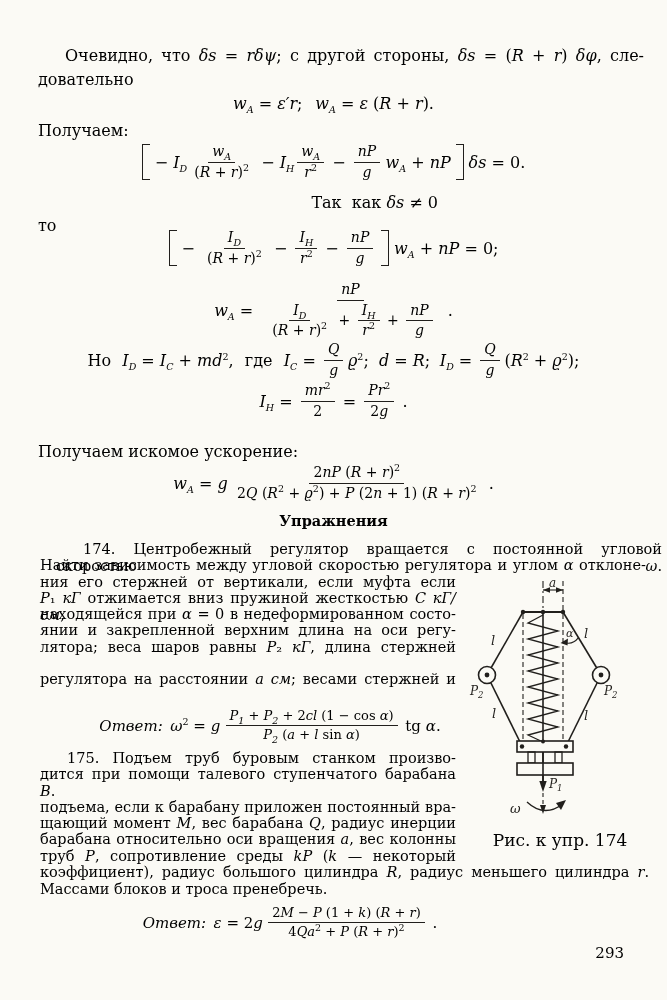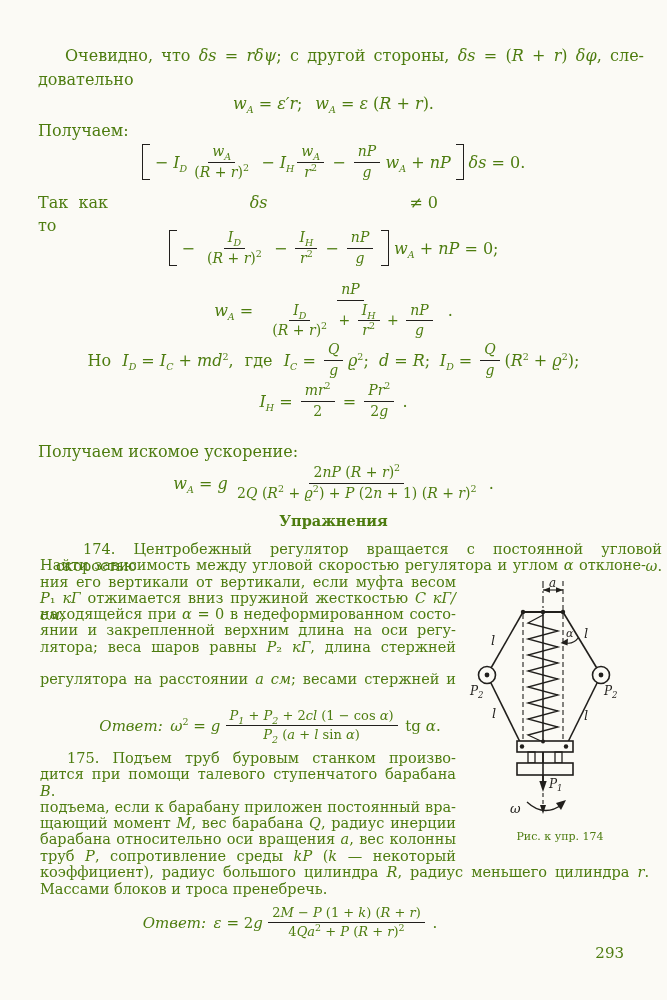--- a/index.html
+++ b/index.html
@@ -1,54 +1,54 @@
 <!DOCTYPE html>
 <html><head>
 <meta charset="utf-8">
 <style>
   html,body{margin:0;padding:0;background:#d8d5cd;}
   .page{
     position:relative;width:667px;height:1000px;margin:0 auto;
-    background:#fbfaf5;color:#4d7c0f;overflow:hidden;
+    background:#fbfaf5;color:#000000;overflow:hidden;
     font-family:"DejaVu Serif","Liberation Serif",serif;
   }
   .ln{position:absolute;white-space:normal;}
   .main{font-size:16px;line-height:24px;}
   .ex{font-size:14.5px;line-height:17px;}
   .jl{text-align:justify;text-align-last:justify;}
   .bold{font-weight:bold;}
   .center{text-align:center;}
   i{font-style:italic;}
 
   
   .eq{
     position:absolute;left:0;width:667px;
     display:flex;align-items:center;justify-content:center;
     font-size:16px;
   }
-  .eq.left{justify-content:space-between;}
+  .eq.left{justify-content:flex-end;}
   .eq.small{font-size:15px;}
   .mt{white-space:pre;}
   .mi{white-space:pre;font-style:italic;}
   .mfrac{
     display:inline-flex;flex-direction:column;align-items:center;
     margin:0 3px;font-size:14px;line-height:1.25;vertical-align:middle;
   }
   .eq.small .mfrac{font-size:13px;}
   .mnum,.mden{display:flex;align-items:center;justify-content:center;padding:0 4px;}
   .mnum{border-bottom:1px solid #211f1c;padding-bottom:1px;}
   .mden{padding-top:1px;}
   sub.msub{font-size:9.5px;font-style:italic;line-height:0;}
   sup.msup{font-size:9.5px;font-style:normal;line-height:0;}
   .mbrl,.mbrr{align-self:stretch;width:7px;flex:0 0 auto;}
   .mbrl{border:1.6px solid #211f1c;border-right:none;margin:1px 5px 1px 0;}
   .mbrr{border:1.6px solid #211f1c;border-left:none;margin:1px 0 1px 5px;}
 
   .figwrap{position:absolute;left:460px;top:575px;width:200px;height:265px;}
-  .figcaption{position:absolute;left:455px;top:830px;width:210px;text-align:center;font-size:11px;}
+  .figcaption{position:absolute;left:455px;top:830px;width:210px;text-align:center;font-size:17px;}
   .pagenum{position:absolute;left:520px;top:944px;width:104px;text-align:right;font-size:15px;}
 </style>
 </head>
 <body>
 
 <div class="page">
 
   <div class="ln main jl" style="top:44px;left:38px;width:606px;text-indent:27px">Очевидно, что <i>δs</i> = <i>rδψ</i>; с другой стороны, <i>δs</i> = (<i>R</i> + <i>r</i>) <i>δφ</i>, сле-</div>
   <div class="ln main" style="top:68px;left:38px;width:606px">довательно</div>
 
@@ -313,21 +313,21 @@
           <span class="mt">)<sup class="msup">2</sup></span>
         </span>
       </span>
       <span class="mt"> .</span>
     </div>
 
   <div class="ln ex bold center" style="top:512px;left:0;width:667px">Упражнения</div>
 
   <div class="ln ex jl" style="top:541px;left:56px;width:606px;text-indent:27px">174. Центробежный регулятор вращается с постоянной угловой скоростью <i>ω</i>.</div>
   <div class="ln ex jl" style="top:557px;left:40px;width:606px">Найти зависимость между угловой скоростью регулятора и углом <i>α</i> отклоне-</div>
-  <div class="ln ex jl" style="top:574px;left:40px;width:416px">ния его вертикали от вертикали, если муфта весом</div>
+  <div class="ln ex jl" style="top:574px;left:40px;width:416px">ния его стержней от вертикали, если муфта если</div>
   <div class="ln ex jl" style="top:590px;left:40px;width:416px"><i>P</i>₁ <i>кГ</i> отжимается вниз пружиной жесткостью <i>C</i> <i>кГ/см</i>,</div>
   <div class="ln ex jl" style="top:606px;left:40px;width:416px">находящейся при <i>α</i> = 0 в недеформированном состо-</div>
   <div class="ln ex jl" style="top:622px;left:40px;width:416px">янии и закрепленной верхним длина на оси регу-</div>
   <div class="ln ex jl" style="top:639px;left:40px;width:416px">лятора; веса шаров равны <i>P</i>₂ <i>кГ</i>, длина стержней</div>
   <div class="ln ex jl" style="top:671px;left:40px;width:416px">регулятора на расстоянии <i>a</i> <i>см</i>; весами стержней и</div>
 
   <div class="eq small" style="top:708px;width:540px">
       <span class="mi">Ответ:</span>
       <span style="display: inline-block; width: 0.5em;"></span>
       <span class="mi">ω<sup class="msup">2</sup></span>

